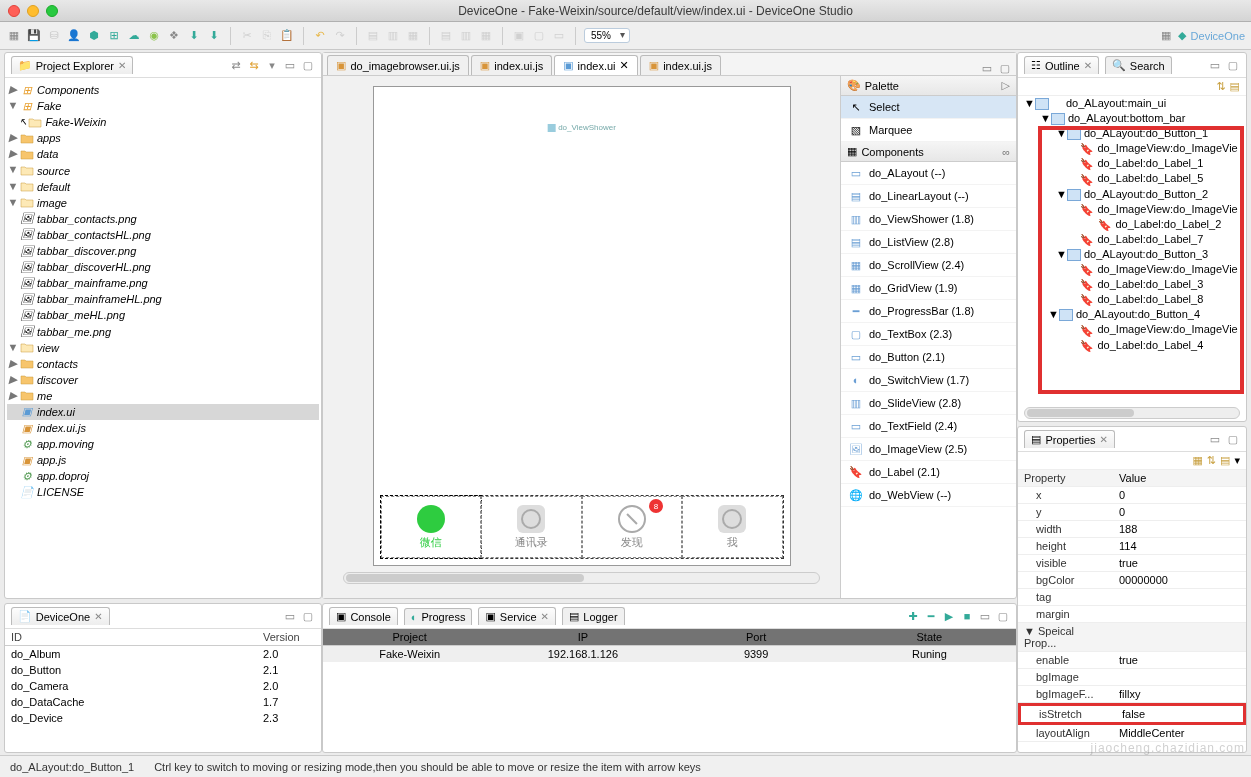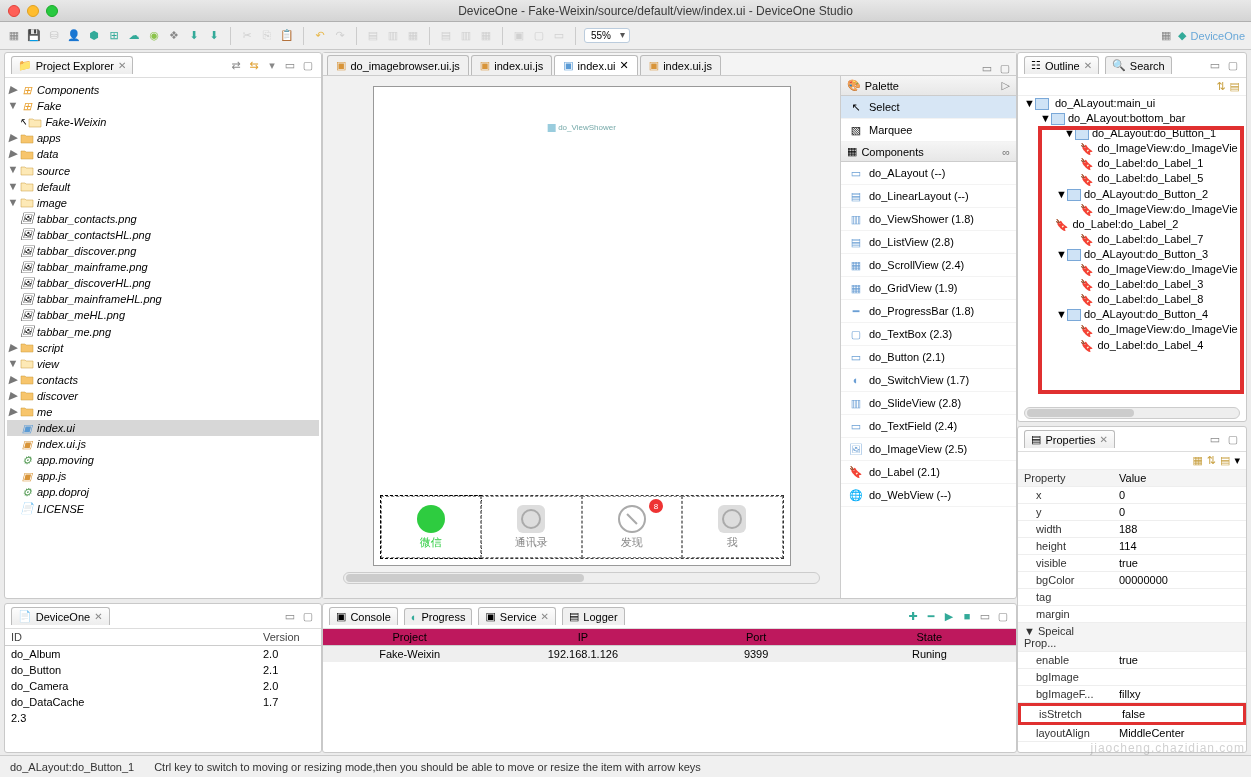--- a/index.html
+++ b/index.html
@@ -103,21 +103,21 @@
 
 .doc-body { flex:1; overflow:auto; }
 .doc-head, .doc-row { display:flex; }
 .doc-head { border-bottom:1px solid #ccc; color:#444; font-weight:500;}
 .doc-head div, .doc-row div { padding:2px 6px; }
 .c1{flex:1} .c2{width:64px;text-align:left;}
 
 
 .console-body { flex:1; }
 .ctbl-head,.ctbl-row{ display:flex; }
-.ctbl-head{ border-bottom:1px solid #ccc; background:#be185d;}
+.ctbl-head{ border-bottom:1px solid #ccc; background:#737373;}
 .ctbl-head div,.ctbl-row div{ flex:1; text-align:center; padding:2px;}
 .ctbl-row{ background:#efefef;}
 
 
 .status { position:absolute; bottom:0; left:0; right:0; height:22px; background:#f0f0f0; border-top:1px solid #ccc; display:flex; align-items:center; padding:0 10px; gap:20px; font-size:11px; color:#333;}
 .watermark{position:absolute;right:6px;bottom:22px;color:rgba(120,120,120,.35);font-size:12px;letter-spacing:1px;}
 
 svg{overflow:visible}
 </style>
 </head>
@@ -221,30 +221,25 @@
                 </svg>
               </span><span class="lbl">default</span></li>
           <li class="ind5"><span class="tg">▼</span><span class="ico foldero">
                 <svg width="14" height="11">
                   <path d="M1 2h4l1 1h7v7H1z"></path>
                 </svg>
               </span><span class="lbl">image</span></li>
           <li class="ind6"><span class="tg" style="visibility:hidden">▶</span><span class="ico">🖼</span><span class="lbl">tabbar_contacts.png</span></li>
           <li class="ind6"><span class="tg" style="visibility:hidden">▶</span><span class="ico">🖼</span><span class="lbl">tabbar_contactsHL.png</span></li>
           <li class="ind6"><span class="tg" style="visibility:hidden">▶</span><span class="ico">🖼</span><span class="lbl">tabbar_discover.png</span></li>
+          <li class="ind6"><span class="tg" style="visibility:hidden">▶</span><span class="ico">🖼</span><span class="lbl">tabbar_discoverHL.png</span></li>
           <li class="ind6"><span class="tg" style="visibility:hidden">▶</span><span class="ico">🖼</span><span class="lbl">tabbar_mainframe.png</span></li>
-          <li class="ind6"><span class="tg" style="visibility:hidden">▶</span><span class="ico">🖼</span><span class="lbl">tabbar_discoverHL.png</span></li>
           <li class="ind6"><span class="tg" style="visibility:hidden">▶</span><span class="ico">🖼</span><span class="lbl">tabbar_mainframeHL.png</span></li>
           <li class="ind6"><span class="tg" style="visibility:hidden">▶</span><span class="ico">🖼</span><span class="lbl">tabbar_meHL.png</span></li>
           <li class="ind6"><span class="tg" style="visibility:hidden">▶</span><span class="ico">🖼</span><span class="lbl">tabbar_me.png</span></li>
-          <li class="ind5"><span class="tg">▶</span><span class="ico folder">
-                <svg width="14" height="11">
-                  <path d="M1 2h4l1 1h7v7H1z"></path>
-                </svg>
-              </span><span class="lbl">script</span></li>
           <li class="ind5"><span class="tg">▼</span><span class="ico foldero">
                 <svg width="14" height="11">
                   <path d="M1 2h4l1 1h7v7H1z"></path>
                 </svg>
               </span><span class="lbl">view</span></li>
           <li class="ind6"><span class="tg">▶</span><span class="ico folder">
                 <svg width="14" height="11">
                   <path d="M1 2h4l1 1h7v7H1z"></path>
                 </svg>
               </span><span class="lbl">contacts</span></li>
@@ -296,20 +291,21 @@
             </div>
             <div class="doc-row">
               <div class="c1">do_Camera</div>
               <div class="c2">2.0</div>
             </div>
             <div class="doc-row">
               <div class="c1">do_DataCache</div>
               <div class="c2">1.7</div>
             </div>
             <div class="doc-row">
+              <div class="c1">do_Device</div>
               <div class="c2">2.3</div>
             </div>
           </div>
       </div>
     </div>
   </div>
 
   <div class="midcol">
     <div class="pane" style="flex:1;min-height:0">
       <div class="edtabs">
@@ -508,35 +504,35 @@
             <span>▭</span>
             <span>▢</span>
           </div>
       </div>
       <div style="display:flex;justify-content:flex-end;padding:2px 6px;gap:4px;border-bottom:1px solid #eee">
         <span style="color:#c8a040">⇅</span>
         <span style="color:#c8a040">▤</span>
       </div>
       <div class="outline-body" id="outline-body">
         <div class="redbox" style="top:30px;left:20px;right:2px;height:268px"></div>
-      <div class="ol-item" style="padding-left: 6px;"><span class="tg">▼</span><span class="ol-ico li-blue"></span><span style="padding-left:6px">do_ALayout:main_ui</span></div>
+      <div class="ol-item" style="padding-left: 6px;"><span class="tg">▼</span><span class="ol-ico li-blue"></span><span style="padding-left:17px">do_ALayout:main_ui</span></div>
           <div class="ol-item" style="padding-left: 22px;"><span class="tg">▼</span><span class="ol-ico li-blue"></span><span style="padding-left:3px">do_ALayout:bottom_bar</span></div>
-          <div class="ol-item" style="padding-left: 38px; margin-left: 8px;"><span class="tg">▼</span><span class="ol-ico li-blue"></span><span style="padding-left:3px">do_ALayout:do_Button_1</span></div>
+          <div class="ol-item" style="padding-left: 38px;"><span class="tg">▼</span><span class="ol-ico li-blue"></span><span style="padding-left:3px">do_ALayout:do_Button_1</span></div>
           <div class="ol-item" style="padding-left: 54px;"><span class="tg" style="visibility:hidden">▶</span><span class="ol-ico li-tag">🔖</span><span style="padding-left:3px">do_ImageView:do_ImageVie</span></div>
           <div class="ol-item" style="padding-left: 54px;"><span class="tg" style="visibility:hidden">▶</span><span class="ol-ico li-tag">🔖</span><span style="padding-left:3px">do_Label:do_Label_1</span></div>
           <div class="ol-item" style="padding-left: 54px;"><span class="tg" style="visibility:hidden">▶</span><span class="ol-ico li-tag">🔖</span><span style="padding-left:3px">do_Label:do_Label_5</span></div>
           <div class="ol-item" style="padding-left: 38px;"><span class="tg">▼</span><span class="ol-ico li-blue"></span><span style="padding-left:3px">do_ALayout:do_Button_2</span></div>
           <div class="ol-item" style="padding-left: 54px;"><span class="tg" style="visibility:hidden">▶</span><span class="ol-ico li-tag">🔖</span><span style="padding-left:3px">do_ImageView:do_ImageVie</span></div>
-          <div class="ol-item" style="padding-left: 29px;"><span class="tg" style="visibility:hidden">▶</span><span class="ol-ico li-tag">🔖</span><span style="padding-left:3px">do_Label:do_Label_2</span></div>
+          <div class="ol-item" style="padding-left: 72px;"><span class="tg" style="visibility:hidden">▶</span><span class="ol-ico li-tag">🔖</span><span style="padding-left:3px">do_Label:do_Label_2</span></div>
           <div class="ol-item" style="padding-left: 54px;"><span class="tg" style="visibility:hidden">▶</span><span class="ol-ico li-tag">🔖</span><span style="padding-left:3px">do_Label:do_Label_7</span></div>
           <div class="ol-item" style="padding-left: 38px;"><span class="tg">▼</span><span class="ol-ico li-blue"></span><span style="padding-left:3px">do_ALayout:do_Button_3</span></div>
           <div class="ol-item" style="padding-left: 54px;"><span class="tg" style="visibility:hidden">▶</span><span class="ol-ico li-tag">🔖</span><span style="padding-left:3px">do_ImageView:do_ImageVie</span></div>
           <div class="ol-item" style="padding-left: 54px;"><span class="tg" style="visibility:hidden">▶</span><span class="ol-ico li-tag">🔖</span><span style="padding-left:3px">do_Label:do_Label_3</span></div>
           <div class="ol-item" style="padding-left: 54px;"><span class="tg" style="visibility:hidden">▶</span><span class="ol-ico li-tag">🔖</span><span style="padding-left:3px">do_Label:do_Label_8</span></div>
-          <div class="ol-item" style="padding-left: 38px;"><span class="tg">▼</span><span class="ol-ico li-blue"></span><span style="padding-left:3px">do_ALayout:do_Button_4</span></div>
+          <div class="ol-item" style="padding-left: 30px;"><span class="tg">▼</span><span class="ol-ico li-blue"></span><span style="padding-left:3px">do_ALayout:do_Button_4</span></div>
           <div class="ol-item" style="padding-left: 54px;"><span class="tg" style="visibility:hidden">▶</span><span class="ol-ico li-tag">🔖</span><span style="padding-left:3px">do_ImageView:do_ImageVie</span></div>
           <div class="ol-item" style="padding-left: 54px;"><span class="tg" style="visibility:hidden">▶</span><span class="ol-ico li-tag">🔖</span><span style="padding-left:3px">do_Label:do_Label_4</span></div>
         </div>
       <div class="hscroll" style="margin:2px 6px"></div>
     </div>
 
     <div class="pane" style="flex:1;min-height:0">
       <div class="pane-hdr">
         <div class="tab">
             <span>▤</span>

